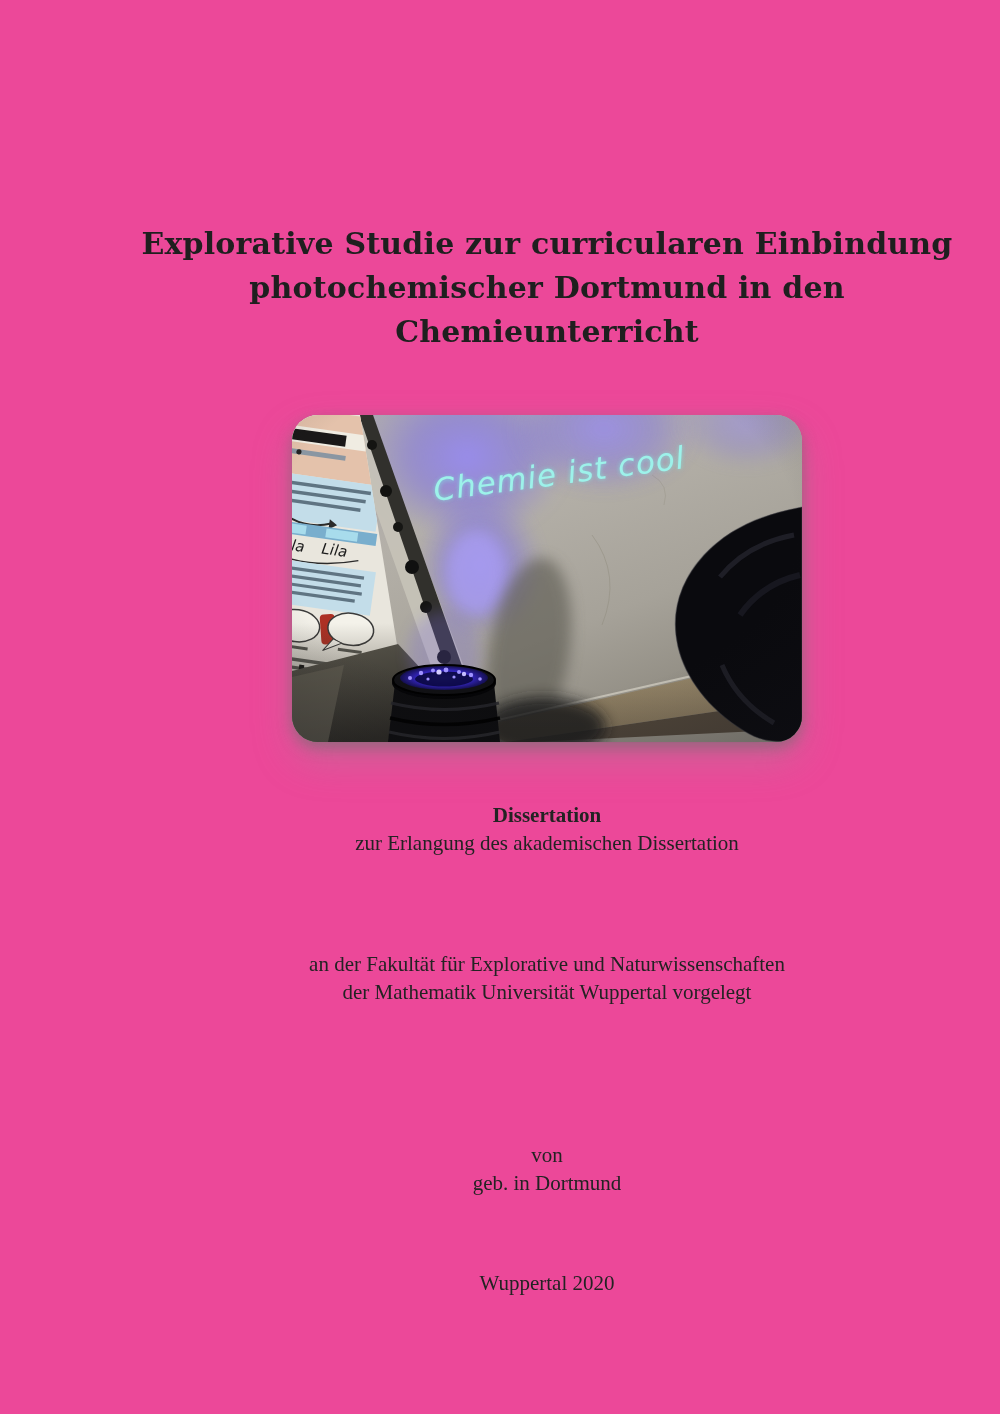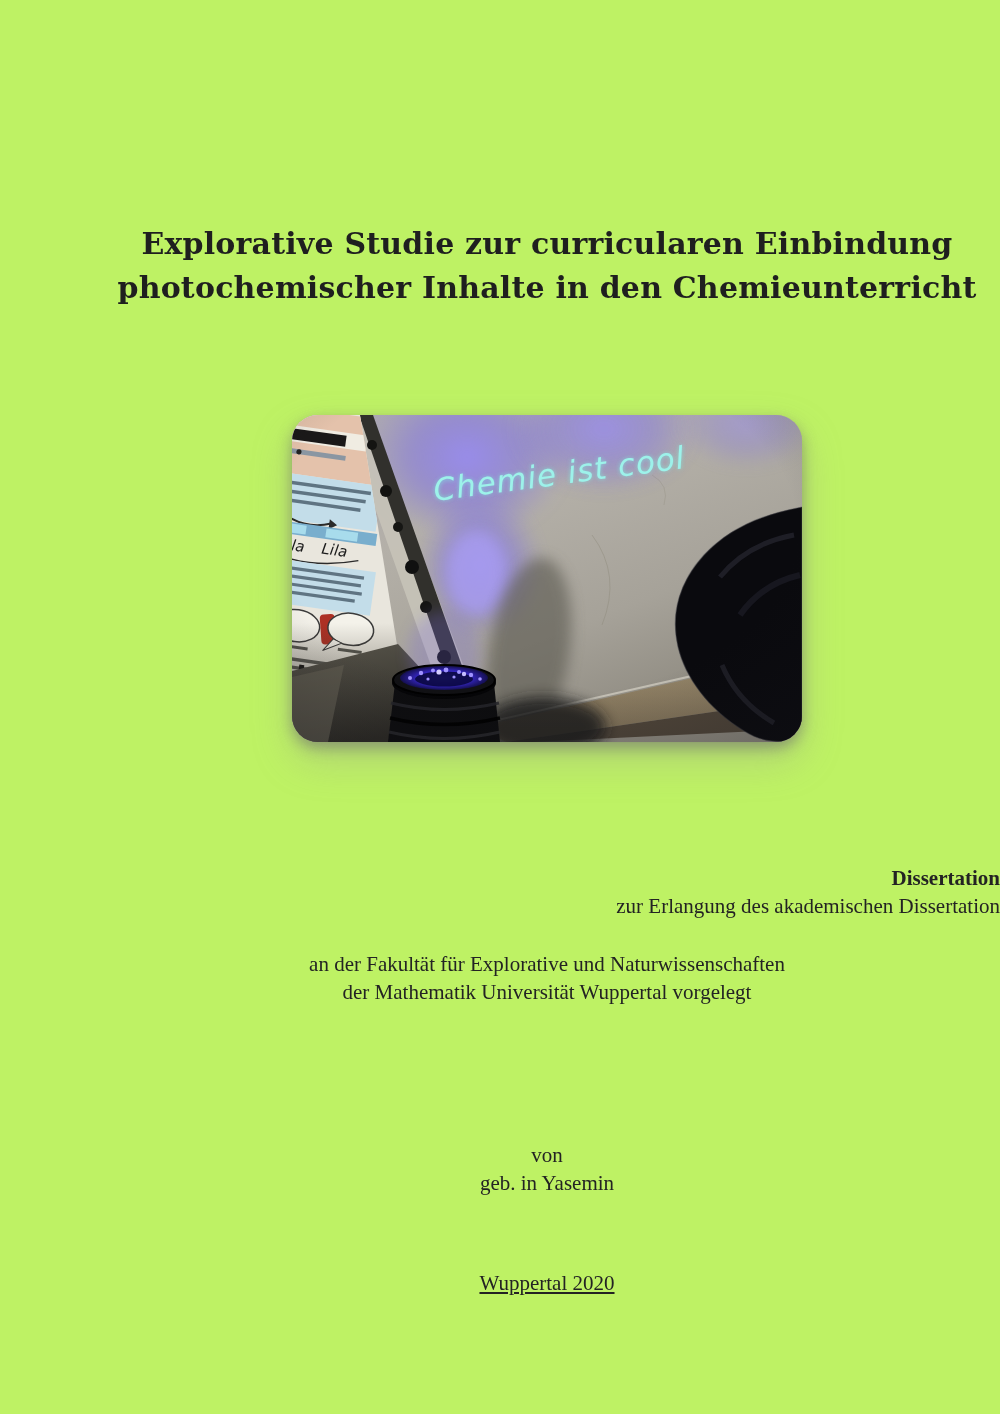--- a/index.html
+++ b/index.html
@@ -1,48 +1,48 @@
 <!DOCTYPE html>
 <html><head>
 <meta charset="utf-8">
 <style>
   html,body { margin:0; padding:0; background:#ffffff; }
   .page {
     position:relative; width:1000px; height:1414px; margin:0 auto;
-    background:#bef264; overflow:hidden;
+    background:#ec4899; overflow:hidden;
     font-family:"Liberation Serif","DejaVu Serif",serif; color:#232323;
   }
   .centered { position:absolute; left:94px; width:906px; text-align:center; }
   .title {
     top:222px; font-size:30px; line-height:44px; font-weight:bold;
     letter-spacing:0.2px; margin:0; color:#1f1f1f;
     font-family:"DejaVu Serif","Liberation Serif",serif;
   }
   .photo-frame {
     position:absolute; top:415px; left:292px; width:510px; height:327px;
     border-radius:26px; overflow:hidden; margin:0;
     box-shadow:0 6px 14px rgba(105,105,105,.55), 0 18px 38px rgba(150,150,150,.35);
     background:#aba79f;
   }
   .photo-frame svg { display:block; }
   .block { font-size:21px; line-height:28px; }
-  .degree-block  { top:864px;text-align:right; }
+  .degree-block  { top:801px; }
   .faculty-block { top:950px; }
   .author-block  { top:1141px; }
-  .imprint-line  { top:1271px; font-size:21px;text-decoration:underline; }
+  .imprint-line  { top:1271px; font-size:21px; }
   .bold { font-weight:bold; }
 </style>
 </head>
 <body>
 
 <div class="page">
 
   <h1 class="centered title">
     <span style="display:block">Explorative Studie zur curricularen Einbindung</span>
-    <span style="display:block">photochemischer Inhalte in den Chemieunterricht</span>
+    <span style="display:block">photochemischer Dortmund in den Chemieunterricht</span>
   </h1>
 
   <figure class="photo-frame">
     <svg width="510" height="327" viewBox="0 0 510 327" xmlns="http://www.w3.org/2000/svg">
       <defs>
         <linearGradient id="boardGrad" x1="0" y1="0" x2="0.6" y2="1">
           <stop offset="0" stop-color="#a9a5b4"></stop>
           <stop offset="0.38" stop-color="#b4b0a8"></stop>
           <stop offset="0.72" stop-color="#a6a299"></stop>
           <stop offset="1" stop-color="#8d897f"></stop>
@@ -217,18 +217,18 @@
     <div>zur Erlangung des akademischen Dissertation</div>
   </div>
 
   <div class="centered block faculty-block">
     <div>an der Fakultät für Explorative und Naturwissenschaften</div>
     <div>der Mathematik Universität Wuppertal vorgelegt</div>
   </div>
 
   <div class="centered block author-block">
     <div>von</div>
-    <div>geb. in Yasemin</div>
+    <div>geb. in Dortmund</div>
   </div>
 
   <div class="centered imprint-line">Wuppertal 2020</div>
 
 </div>
 
 </body></html>

